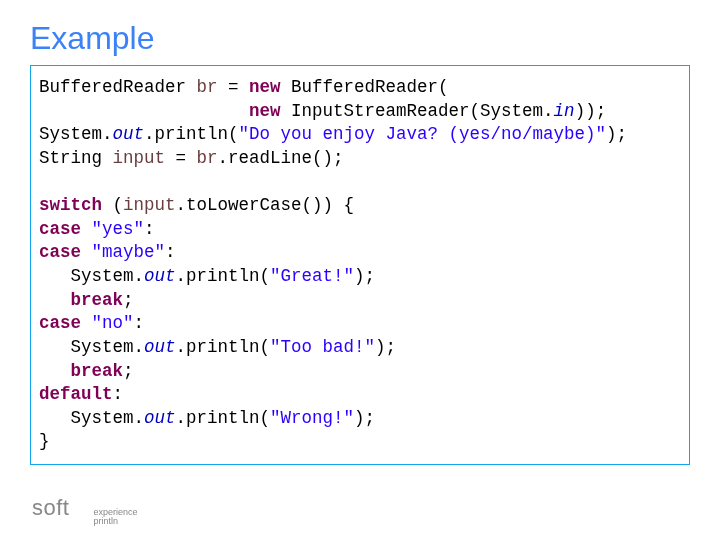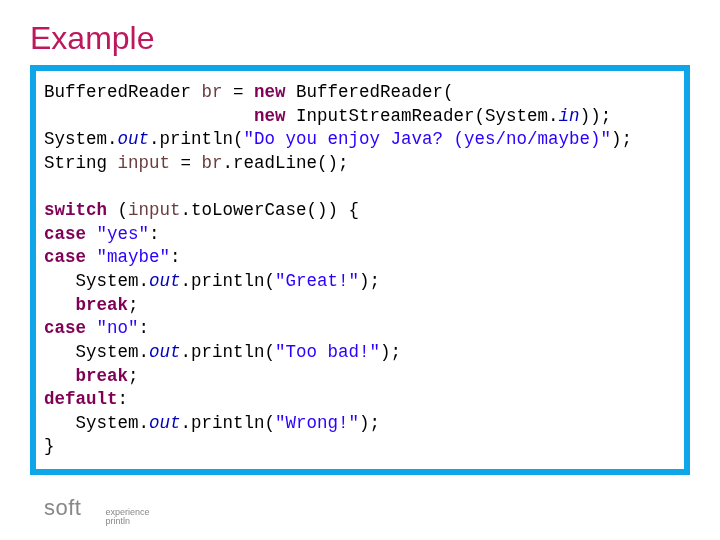--- a/index.html
+++ b/index.html
@@ -5,42 +5,42 @@
   * { margin: 0; padding: 0; box-sizing: border-box; }
   body {
     width: 720px;
     height: 540px;
     background: #fff;
     font-family: "Segoe UI", Arial, sans-serif;
     padding: 20px 30px;
     position: relative;
   }
   .title {
-    color: #be185d;
+    color: #3b82f6;
     font-size: 32px;
     font-weight: 400;
     margin-bottom: 8px;
   }
   .code-box {
-    border: 6px solid #0ea5e9;
+    border: 1px solid #0ea5e9;
     padding: 10px 8px;
     font-family: Consolas, "Courier New", monospace;
     font-size: 17.5px;
     line-height: 1.35;
     color: #000;
     white-space: pre;
   }
   .kw { color: #7f0055; font-weight: bold; }
   .fld { color: #0000c0; font-style: italic; }
   .str { color: #2a00ff; }
   .var { color: #6a3e3e; }
   .footer {
     position: absolute;
     bottom: 14px;
-    left: 44px;
+    left: 32px;
     display: flex;
     align-items: baseline;
     gap: 6px;
   }
   .logo-soft { color: #888; font-size: 22px; font-weight: 400; letter-spacing: 0.5px; }
   .logo-serve { color: #00a6b4; font-size: 22px; font-weight: 700; letter-spacing: 0.5px; }
   .tagline { color: #888; font-size: 9px; line-height: 1; margin-left: 18px; }
 </style>
 </head>
 <body>

